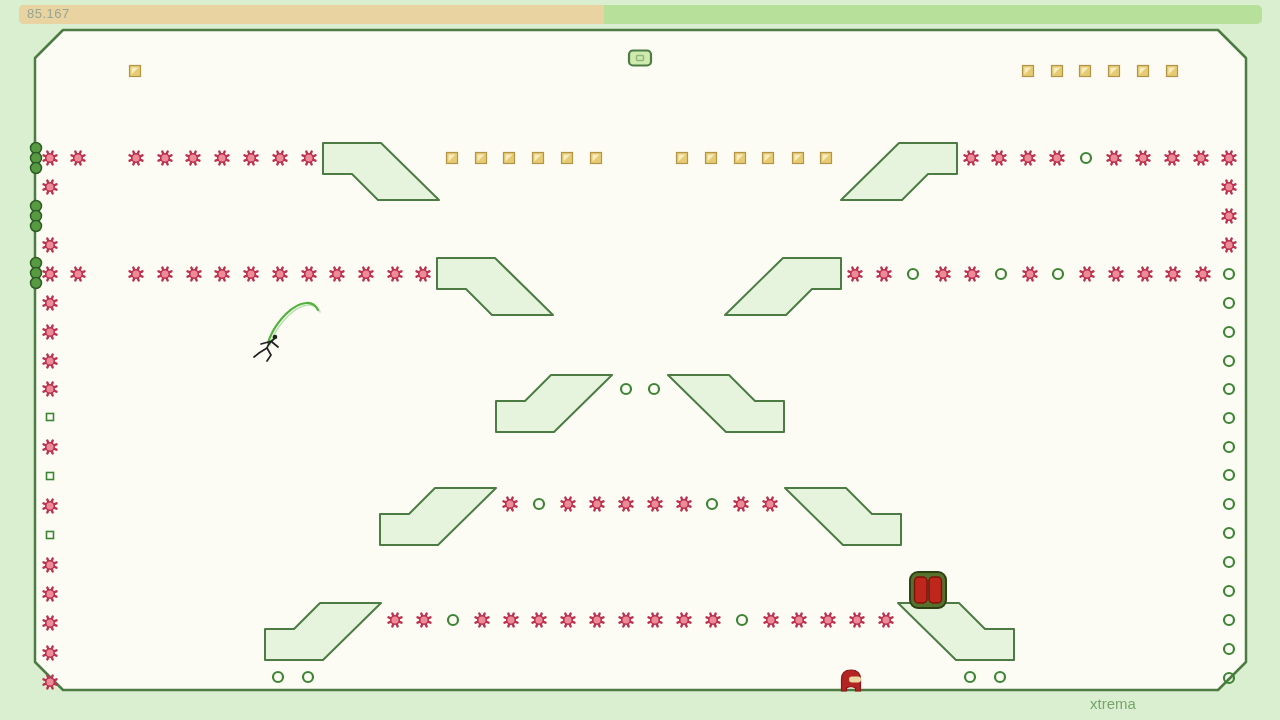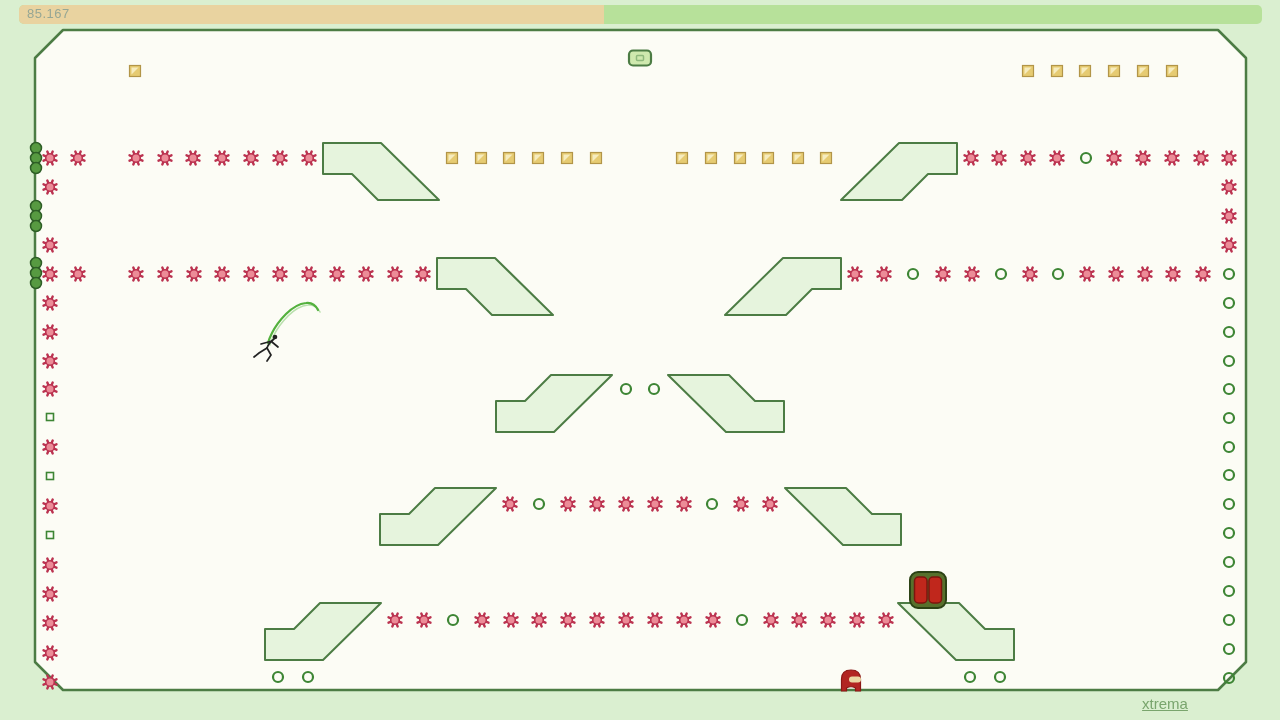--- a/index.html
+++ b/index.html
@@ -2,21 +2,21 @@
 <html><head>
 <meta charset="utf-8">
 <style>
   html,body{margin:0;padding:0;}
   body{font-family:"Liberation Sans", sans-serif;}
   .screen{position:relative;width:1280px;height:720px;overflow:hidden;}
   .timebar{position:absolute;left:19px;top:5px;width:1243px;height:19px;border-radius:5px;overflow:hidden;}
   .timebar-fill{position:absolute;left:0;top:0;height:100%;}
   .timer{position:absolute;left:8px;top:1px;font-size:13px;letter-spacing:0.5px;}
   #field{position:absolute;left:0;top:0;}
-  .levelname{position:absolute;left:1090px;top:695px;width:150px;text-align:center;font-size:15px;text-decoration:underline;}
+  .levelname{position:absolute;left:1090px;top:695px;width:150px;font-size:15px;}
 </style>
 </head>
 <body>
 
 <div class="screen" style="background: rgb(218, 239, 208);">
   <div class="timebar" style="background: rgb(183, 225, 154);">
     <div class="timebar-fill" style="background: rgb(233, 211, 160); width: 47.1%;"></div>
     <span class="timer" style="color: rgb(150, 167, 148);">85.167</span>
   </div>
   <svg id="field" width="1280" height="720" viewBox="0 0 1280 720">

